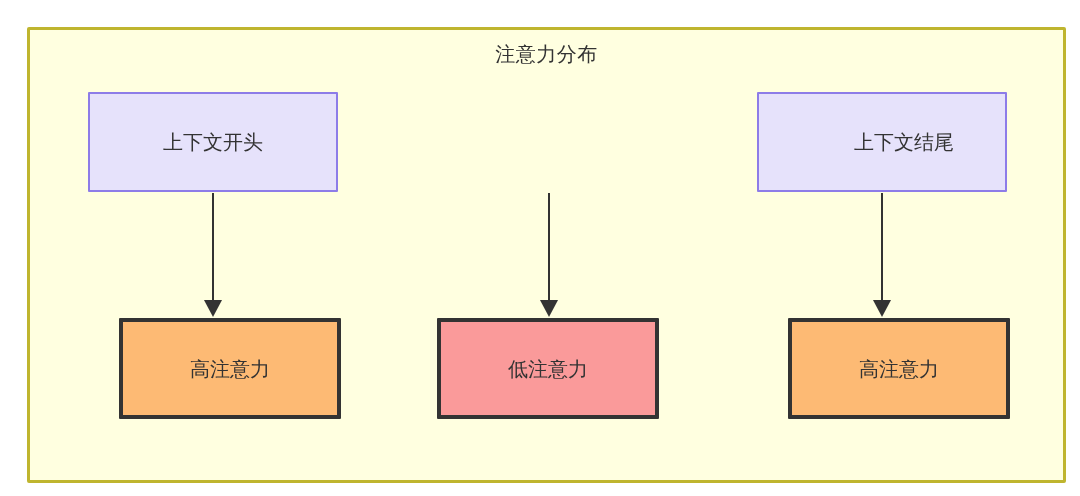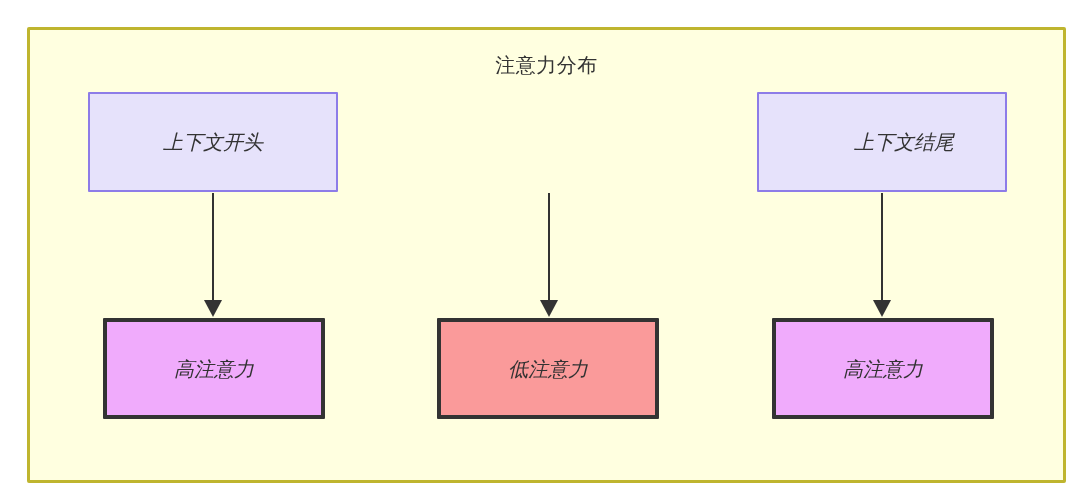--- a/index.html
+++ b/index.html
@@ -38,56 +38,54 @@
     position: absolute;
     left: 0;
     top: 12px;
     width: 100%;
     text-align: center;
     font-size: 20px;
     color: #333333;
     line-height: 1.2;
     letter-spacing: 0.5px;
     white-space: nowrap;
-    margin-top: 11px;
   }
 
   
   .node {
     position: absolute;
     box-sizing: border-box;
     display: flex;
     align-items: center;
     justify-content: center;
     text-align: center;
     color: #333333;
     font-size: 20px;
     line-height: 1.2;
     white-space: nowrap;
-    font-style: italic;
   }
 
   .node.source {
     background: #e6e2fb;
     border: 2px solid #8d7ce8;
     border-radius: 1px;
     width: 250px;
     height: 100px;
     top: 92px;
   }
 
   .node.outcome {
     border: 4px solid #333333;
     border-radius: 1px;
     width: 222px;
     height: 101px;
     top: 318px;
   }
 
-  .node.outcome.high { background: #f0abfc; }
+  .node.outcome.high { background: #fdba74; margin-left: 16px; }
   .node.outcome.low  { background: #fa9a9a; text-align: center; }
 
   
   .col1.source  { left: 88px;  }
   .col2.source  { left: 424px; }
   .col3.source  { left: 757px; padding-left: 44px; }
 
   .col1.outcome { left: 103px; }
   .col2.outcome { left: 437px; }
   .col3.outcome { left: 772px; }

